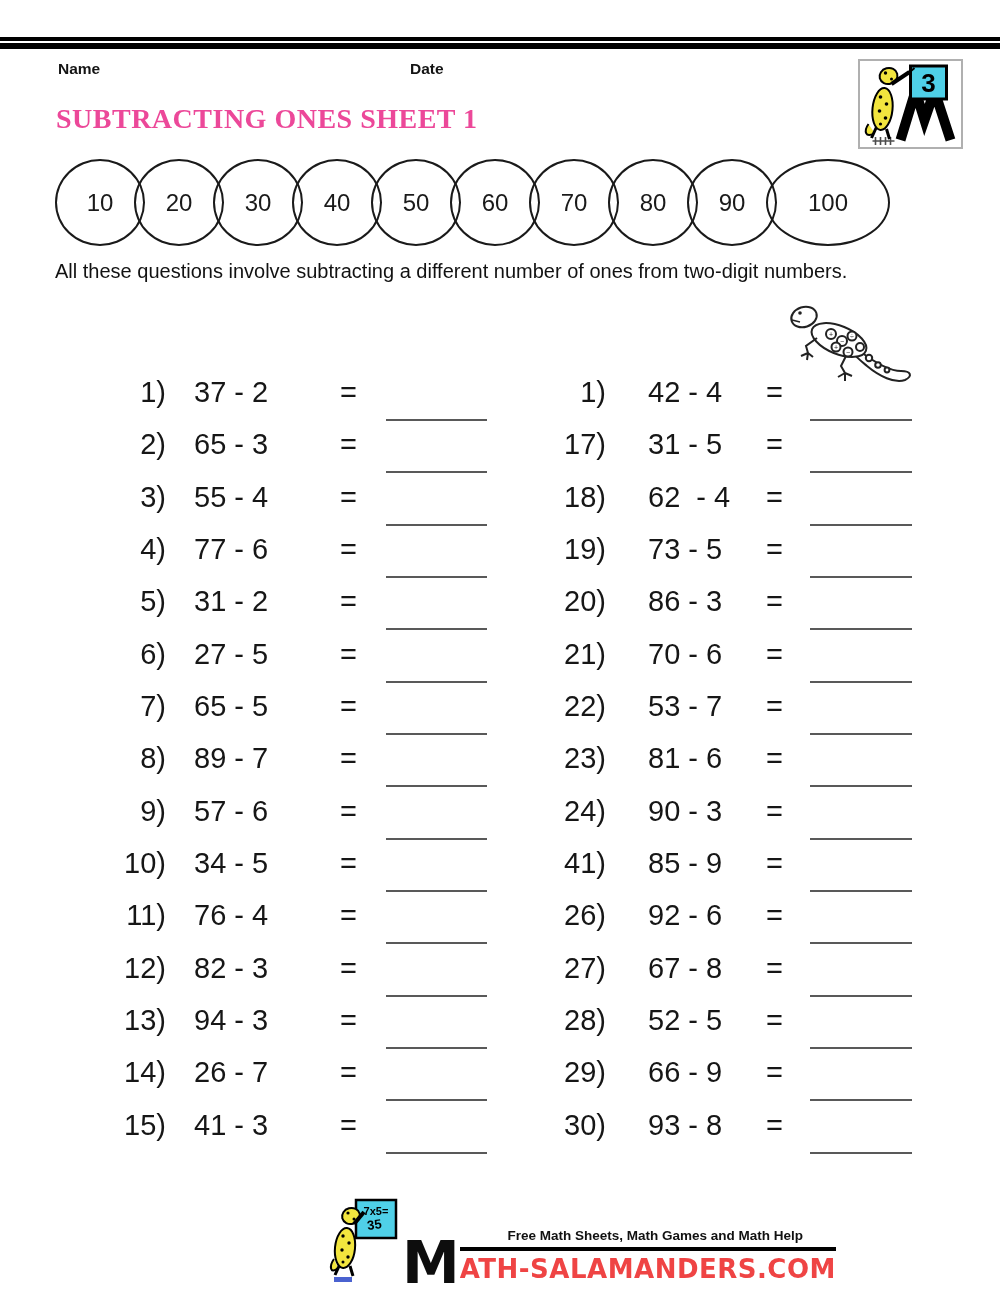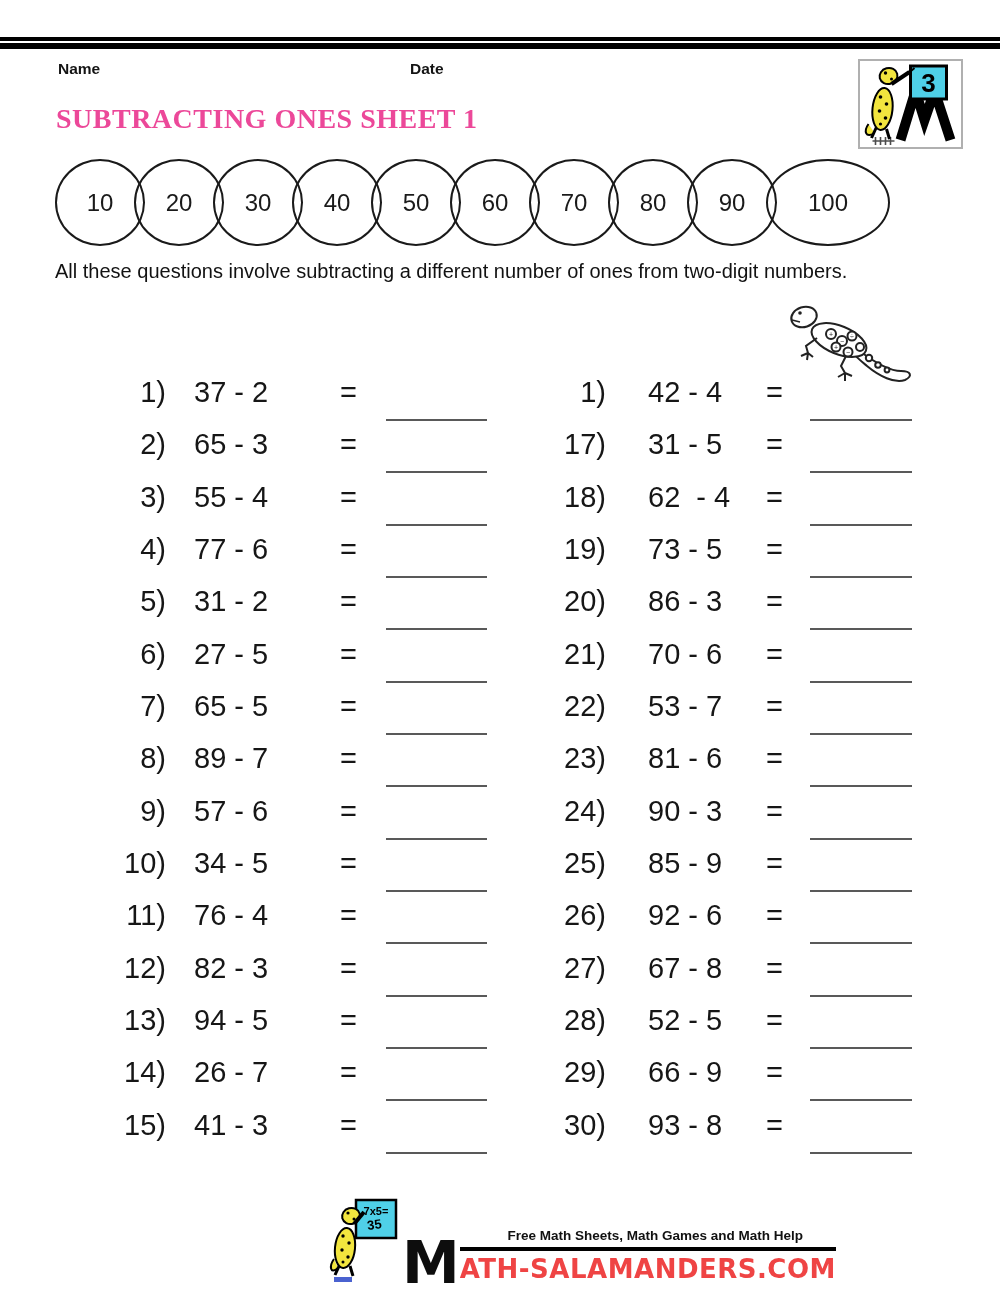--- a/index.html
+++ b/index.html
@@ -267,21 +267,21 @@
         <span class="pline"></span>
       </div>
       <div class="prow">
         <span class="pnum">12)</span>
         <span class="pexpr">82 - 3</span>
         <span class="peq">=</span>
         <span class="pline"></span>
       </div>
       <div class="prow">
         <span class="pnum">13)</span>
-        <span class="pexpr">94 - 5</span>
+        <span class="pexpr">94 - 3</span>
         <span class="peq">=</span>
         <span class="pline"></span>
       </div>
       <div class="prow">
         <span class="pnum">14)</span>
         <span class="pexpr">26 - 7</span>
         <span class="peq">=</span>
         <span class="pline"></span>
       </div>
       <div class="prow">
@@ -340,21 +340,21 @@
         <span class="peq">=</span>
         <span class="pline"></span>
       </div>
       <div class="prow">
         <span class="pnum">24)</span>
         <span class="pexpr">90 - 3</span>
         <span class="peq">=</span>
         <span class="pline"></span>
       </div>
       <div class="prow">
-        <span class="pnum">25)</span>
+        <span class="pnum">41)</span>
         <span class="pexpr">85 - 9</span>
         <span class="peq">=</span>
         <span class="pline"></span>
       </div>
       <div class="prow">
         <span class="pnum">26)</span>
         <span class="pexpr">92 - 6</span>
         <span class="peq">=</span>
         <span class="pline"></span>
       </div>

